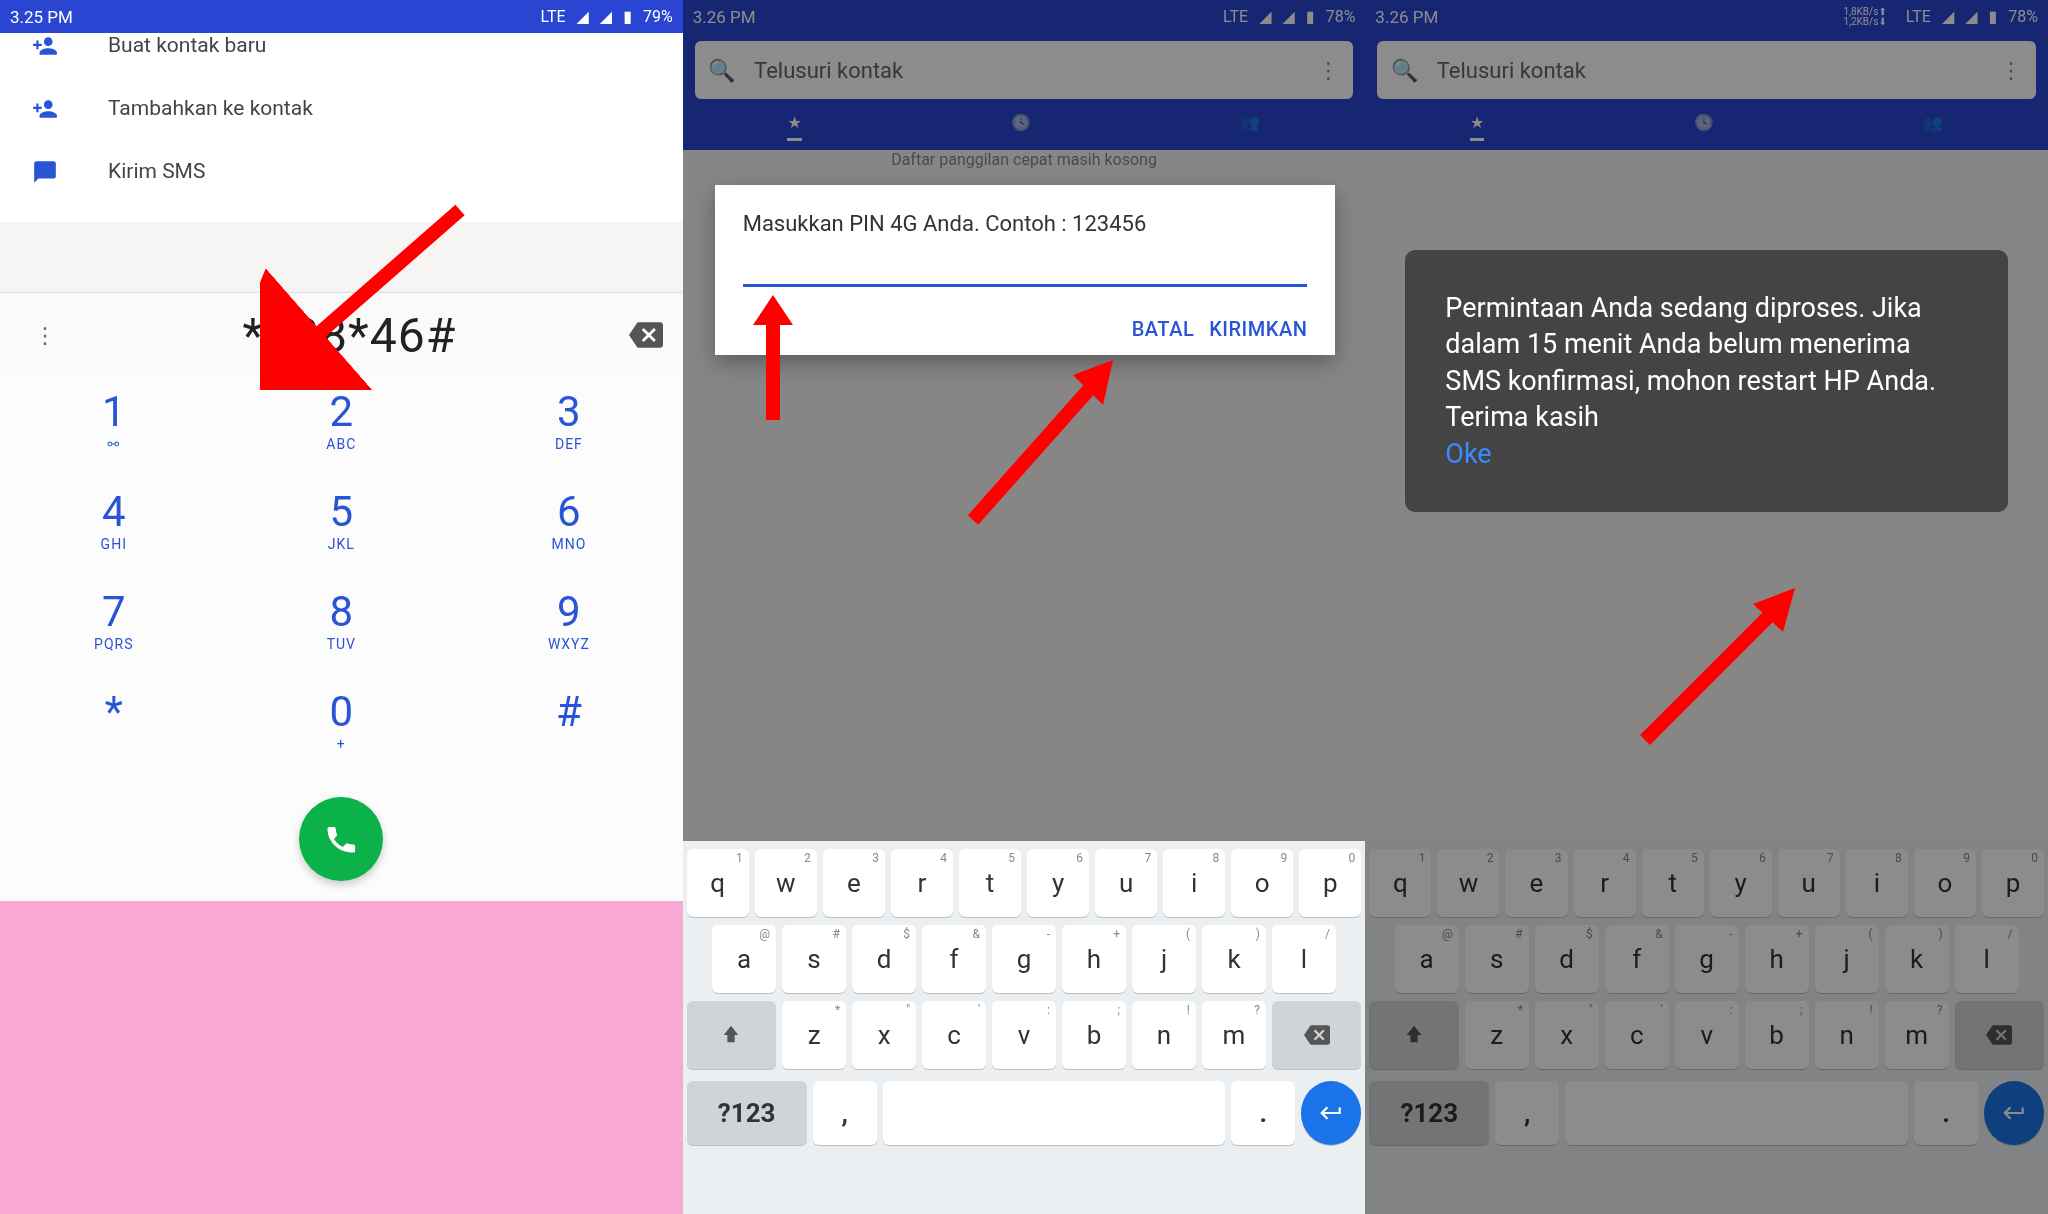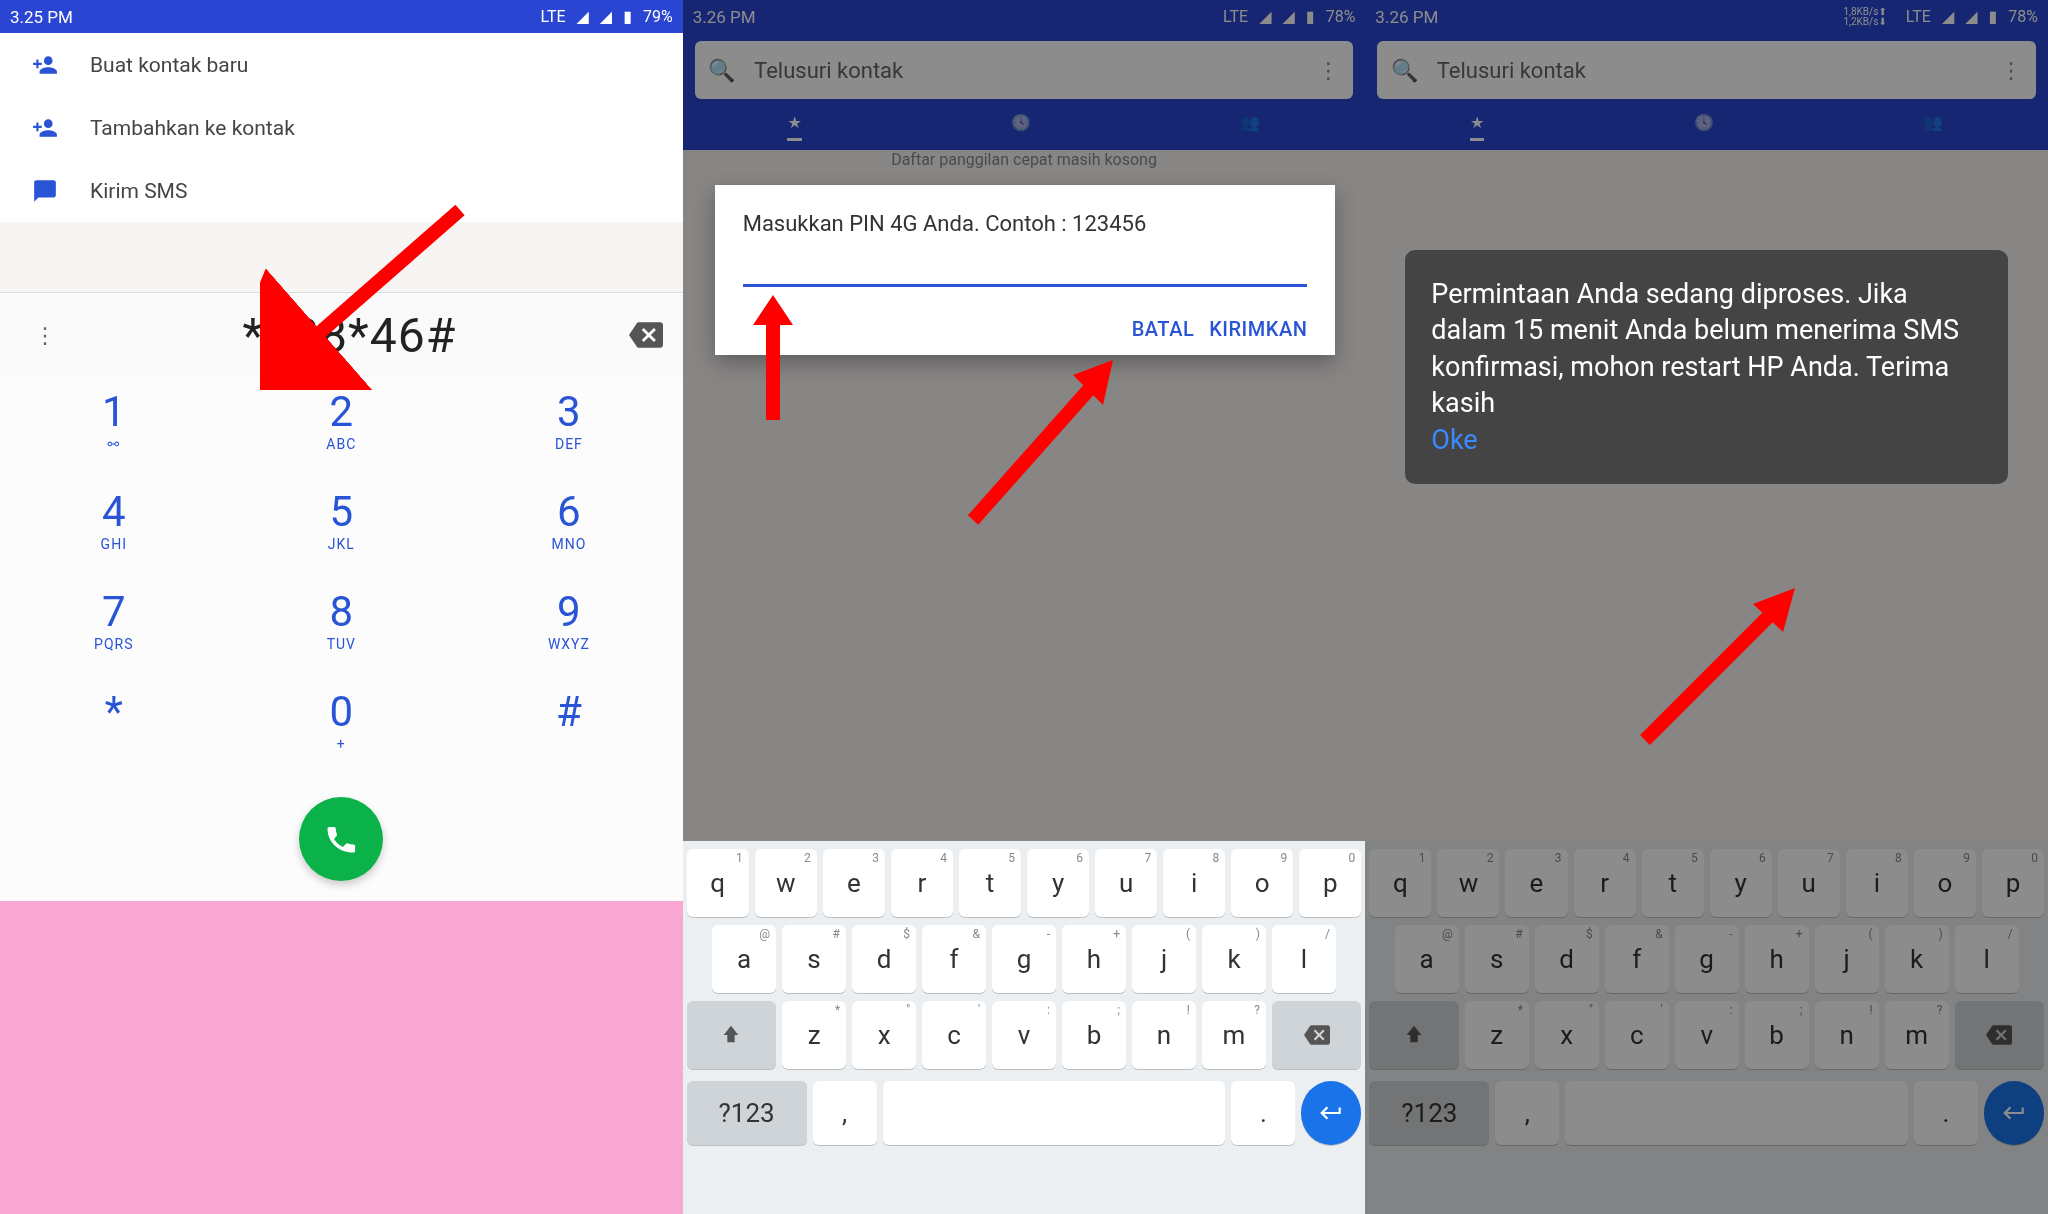--- a/index.html
+++ b/index.html
@@ -7,21 +7,21 @@
 .wrap{ display:flex; width:100%; height:100%; }
 .screen{ width:799px; height:100%; position:relative; overflow:hidden; background:#f9a8d4; }
 
 
 .status{ height:33px; background:#2945d1; color:#fff; display:flex; align-items:center; justify-content:space-between; padding:0 10px; font-size:17px; }
 .status .right{ display:flex; align-items:center; gap:11px; font-size:16px; }
 .status .net{ font-size:10px; text-align:right; line-height:10px; margin-right:8px; }
 
 
 .menu{ background:#fff; }
-.menu-item{ display:flex; align-items:center; height:63px; padding-left:30px; gap:30px; font-size:21px; color:#454545; }
+.menu-item{ display:flex; height:63px; padding-left:30px; gap:48px; font-size:21px; color:#454545; }
 .menu-item .mi-icon{ width:30px; display:flex; justify-content:center; color:#2954d6; }
 .dial-row{ height:85px; border-top:1px solid #ddd; display:flex; align-items:center; padding:0 20px; background:#fafafa; position:relative; }
 .dial-row .more{ color:#666; font-size:22px; padding:0 14px; }
 .dial-row .num{ flex:1; text-align:center; font-size:48px; color:#222; font-weight:400; letter-spacing:1px; }
 .dial-row .bs{ color:#555; }
 .pad{ background:#fcfcfc; padding:10px 0 20px; }
 .pad-row{ display:flex; justify-content:space-around; height:100px; }
 .key{ flex:1; text-align:center; }
 .key .d{ font-size:42px; color:#2954d6; }
 .key .l{ font-size:14px; color:#2954d6; letter-spacing:1px; }
@@ -38,35 +38,35 @@
 .dimmer{ position:absolute; inset:0; background:rgba(0,0,0,.45); }
 
 
 .dialog{ position:absolute; left:32px; right:30px; top:185px; background:#fff; border-radius:0; padding:24px 28px 14px; box-shadow:0 8px 20px rgba(0,0,0,.3); }
 .dialog .msg{ font-size:22px; color:#333; line-height:1.35; }
 .dialog .inp{ width:100%; border:none; border-bottom:3px solid #2954d6; height:40px; margin-top:8px; font-size:20px; outline:none; }
 .dialog .acts{ display:flex; justify-content:flex-end; gap:15px; margin-top:30px; }
 .dialog .acts span{ color:#2954d6; font-weight:500; font-size:20px; letter-spacing:.5px; }
 
 
-.toast{ position:absolute; left:40px; right:40px; top:250px; background:#444; color:#fff; border-radius:10px; padding:26px; font-size:27px; line-height:1.35; }
+.toast{ position:absolute; left:40px; right:40px; top:250px; background:#444; color:#fff; border-radius:10px; padding:40px; font-size:27px; line-height:1.35; }
 .toast .ok{ display:block; color:#3a8bff; font-size:27px;}
 
 
 .kb{ position:absolute; left:0; right:0; bottom:0; height:373px; background:#eceff1; padding-top:4px; }
 .kb.dim::after{ content:""; position:absolute; inset:0; background:rgba(0,0,0,.45); }
 .krow{ display:flex; justify-content:center; gap:6px; height:76px; padding:4px 4px; }
 .kkey{ flex:1; background:#fff; border-radius:6px; box-shadow:0 1px 0 rgba(0,0,0,.2); display:flex; flex-direction:column; align-items:center; justify-content:center; font-size:26px; color:#333; position:relative; max-width:64px; }
 .kkey .sup{ position:absolute; top:2px; right:6px; font-size:12px; color:#888; }
 .kkey.special{ background:#cfd4d8; }
 .kkey.wide{ flex:1.4; max-width:none; }
 .kkey.space{ flex:4; max-width:none; }
 .kkey.enter{ background:#1a73e8; color:#fff; border-radius:50%; max-width:60px; height:60px; align-self:center; }
 .krow.r2{ padding-left:24px; padding-right:24px; }
-.krow.r4{ height:80px; align-items:center; }
+.krow.r4{ height:80px; align-items:center;font-weight:bold; }
 .krow.r4 .kkey{ height:64px; }
 
 
 .arrow{ position:absolute; fill:#f00; pointer-events:none; }
 
 svg{ display:block; }
 </style>
 </head>
 <body>
 

